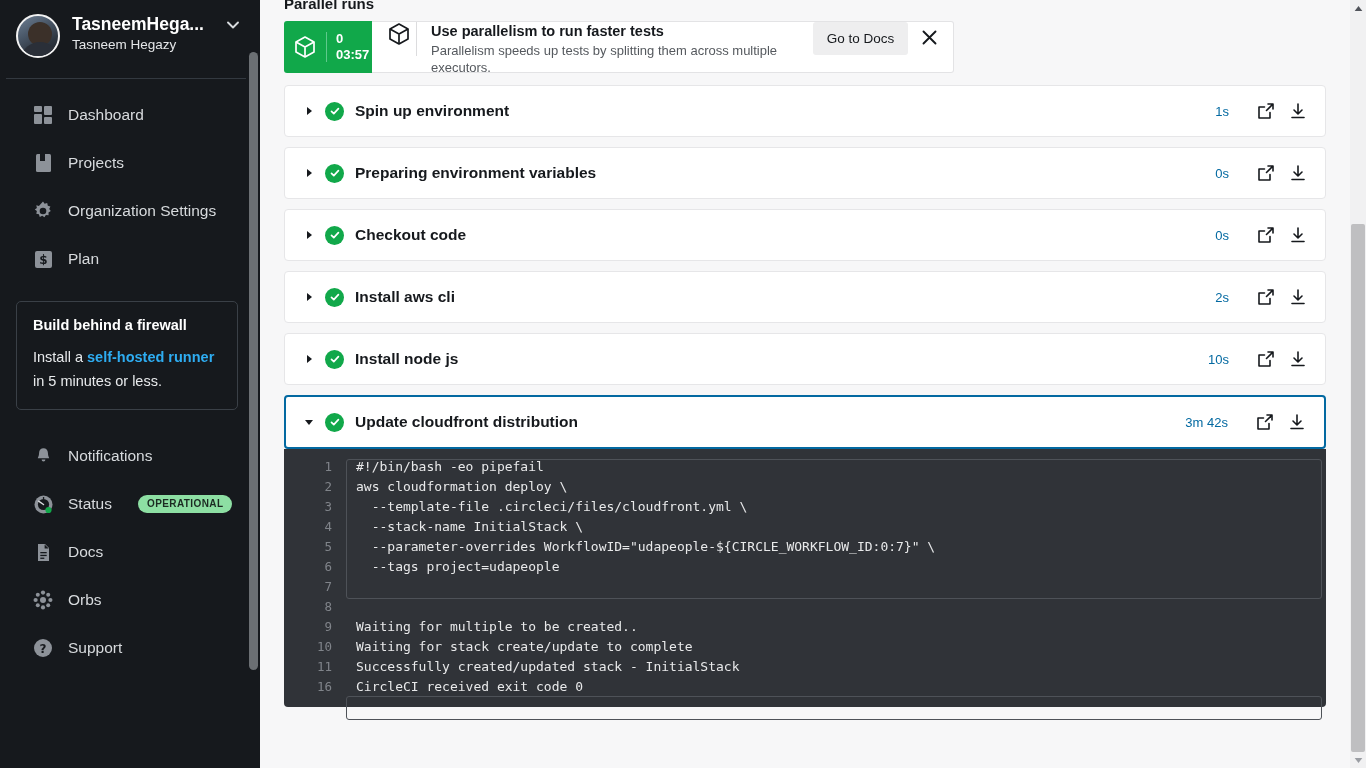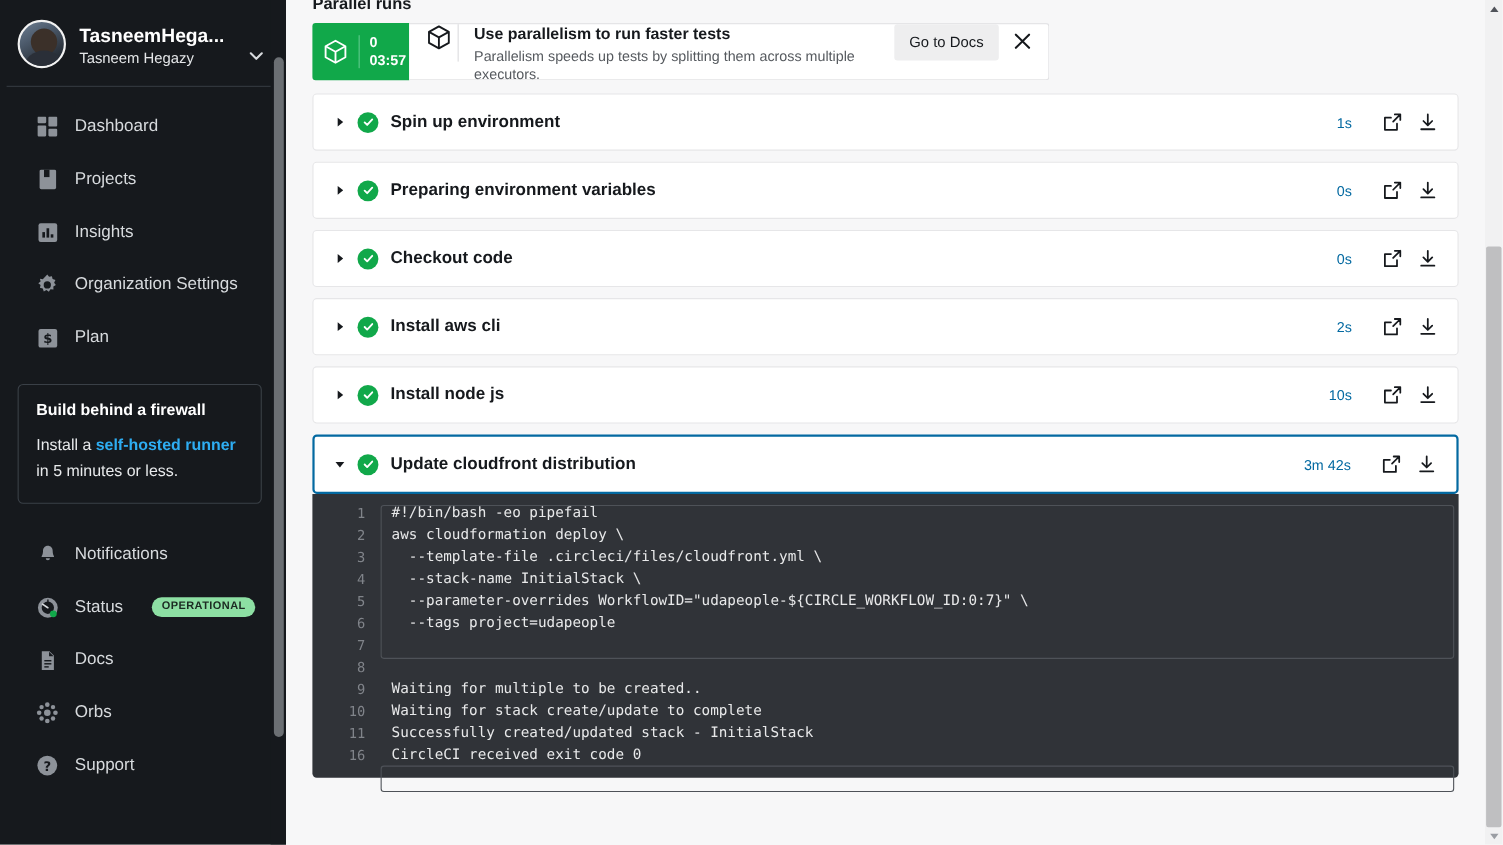--- a/index.html
+++ b/index.html
@@ -23,21 +23,21 @@
   .sb-scroll-track {
     position: absolute; right: 0; top: 0; width: 14px; height: 768px;
     background: #16191d;
   }
   .sb-scroll-thumb {
     position: absolute; right: 2px; top: 52px; width: 9px; height: 618px;
     background: #6b6f73; border-radius: 5px;
   }
 
   .org-header {
-    display: flex; align-items: flex-end; gap: 12px;
+    display: flex; align-items: flex-start; gap: 12px;
     padding: 14px 6px 16px 16px; height: 78px;
   }
   .avatar {
     width: 44px; height: 44px; border-radius: 50%;
     flex: 0 0 44px;
     background: linear-gradient(150deg,#6e7f93 0%,#4c5a6b 35%,#2e3640 70%,#1b2027 100%);
     border: 2px solid #f2f2f2;
     position: relative; overflow: hidden;
   }
   .avatar::before {
@@ -263,31 +263,20 @@
       <div class="nav-item">
         <span class="nav-ico">
           <svg width="19" height="19" viewBox="0 0 19 19">
             <rect x="2" y="0" width="15" height="18" rx="1.5" fill="#8d9299"></rect>
             <rect x="6" y="0" width="5" height="7" fill="#16191d"></rect>
           </svg>
         </span>
         <span class="nav-label">Projects</span>
       </div>
 
-      <div class="nav-item">
-        <span class="nav-ico">
-          <svg width="19" height="19" viewBox="0 0 19 19">
-            <rect x="1" y="1" width="17" height="17" rx="2" fill="#8d9299"></rect>
-            <rect x="4.5" y="9" width="2.4" height="5" fill="#16191d"></rect>
-            <rect x="8.3" y="5.5" width="2.4" height="8.5" fill="#16191d"></rect>
-            <rect x="12.1" y="11" width="2.4" height="3" fill="#16191d"></rect>
-          </svg>
-        </span>
-        <span class="nav-label">Insights</span>
-      </div>
 
       <div class="nav-item">
         <span class="nav-ico">
           <svg width="20" height="20" viewBox="0 0 20 20">
             <path fill="#8d9299" d="M10 0.6 l1.6 2.1 2.6-0.6 0.6 2.6 2.6 0.9 -1.2 2.4 1.6 2.1 -2.3 1.4 0.1 2.7 -2.7 -0.2 -1.5 2.2 -2.2-1.5 -2.4 1.2 -0.9-2.6 -2.6-0.6 0.6-2.6 -2.1-1.6 2.1-1.6 -0.6-2.6 2.6 0.6z"></path>
             <circle cx="10" cy="10" r="3.3" fill="#16191d"></circle>
           </svg>
         </span>
         <span class="nav-label">Organization Settings</span>
       </div>

